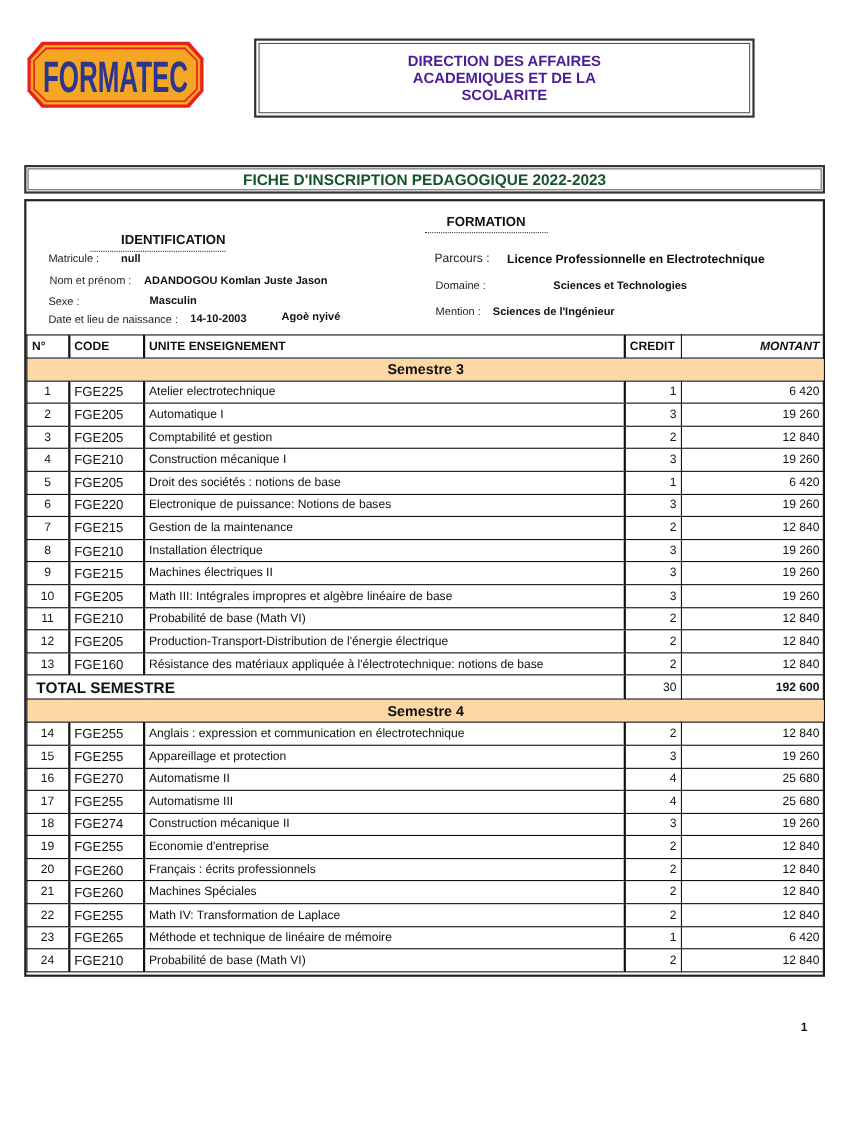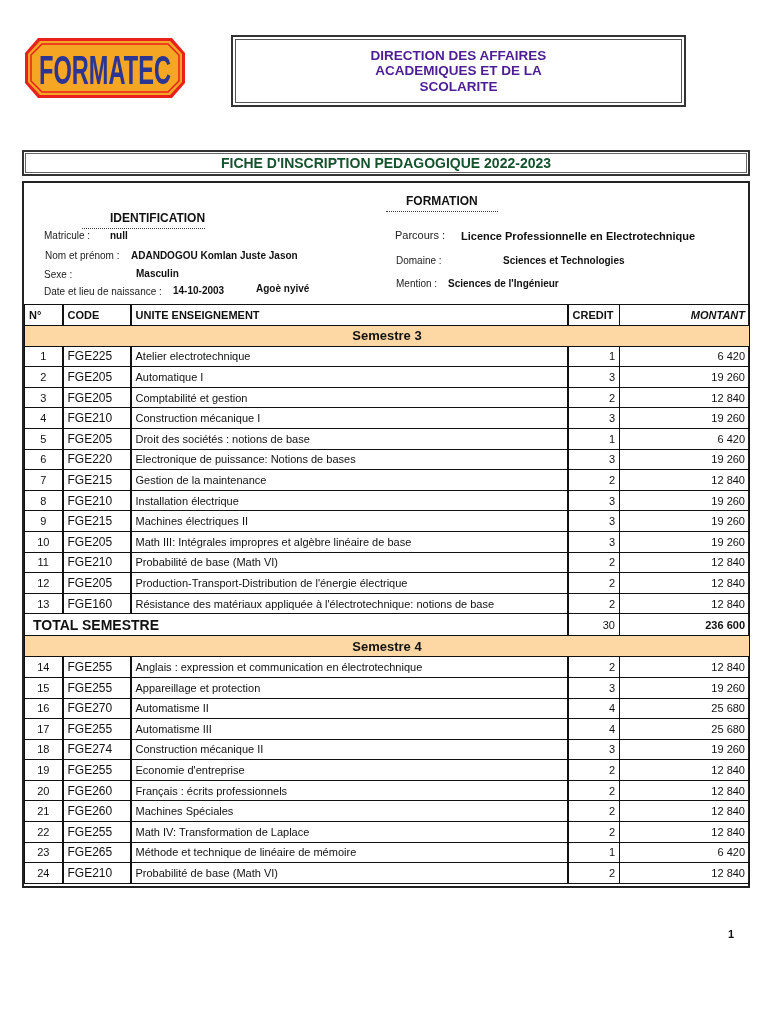--- a/index.html
+++ b/index.html
@@ -238,21 +238,21 @@
     <tr>
         <td class="num col-num">13</td>
         <td class="code col-code">FGE160</td>
         <td class="ue col-ue">Résistance des matériaux appliquée à l'électrotechnique: notions de base</td>
         <td class="credit col-credit">2</td>
         <td class="amount">12 840</td>
       </tr>
     <tr class="total-row">
       <td colspan="3" class="total-label col-ue">TOTAL SEMESTRE</td>
       <td class="credit col-credit">30</td>
-      <td class="amount total-amount">236 600</td>
+      <td class="amount total-amount">192 600</td>
     </tr>
     <tr class="sem-row">
       <td colspan="5">Semestre 4</td>
     </tr>
     <tr>
         <td class="num col-num">14</td>
         <td class="code col-code">FGE255</td>
         <td class="ue col-ue">Anglais : expression et communication en électrotechnique</td>
         <td class="credit col-credit">2</td>
         <td class="amount">12 840</td>

